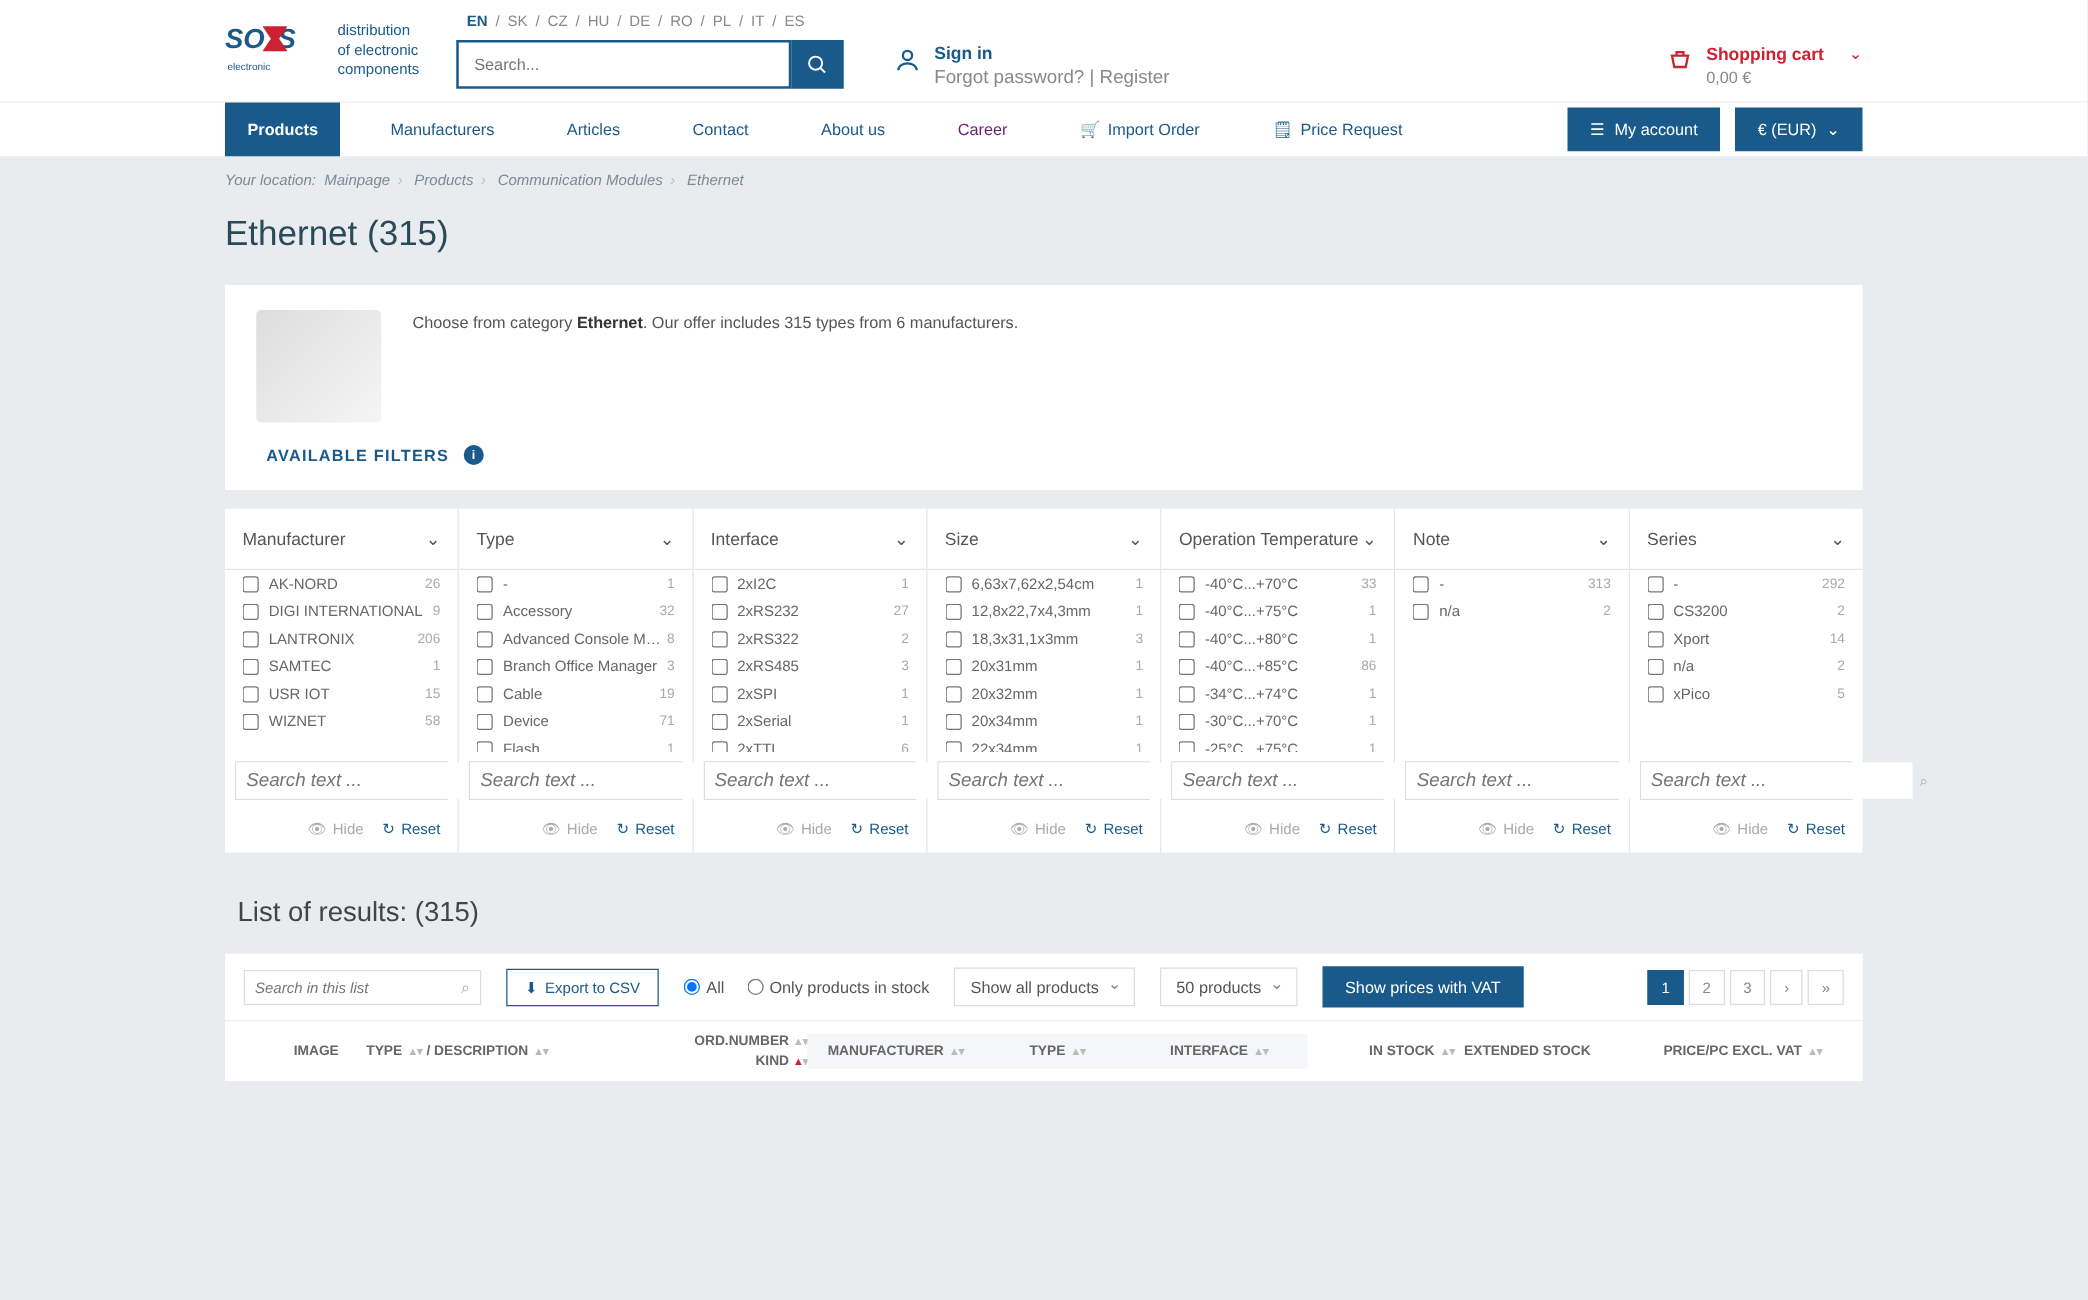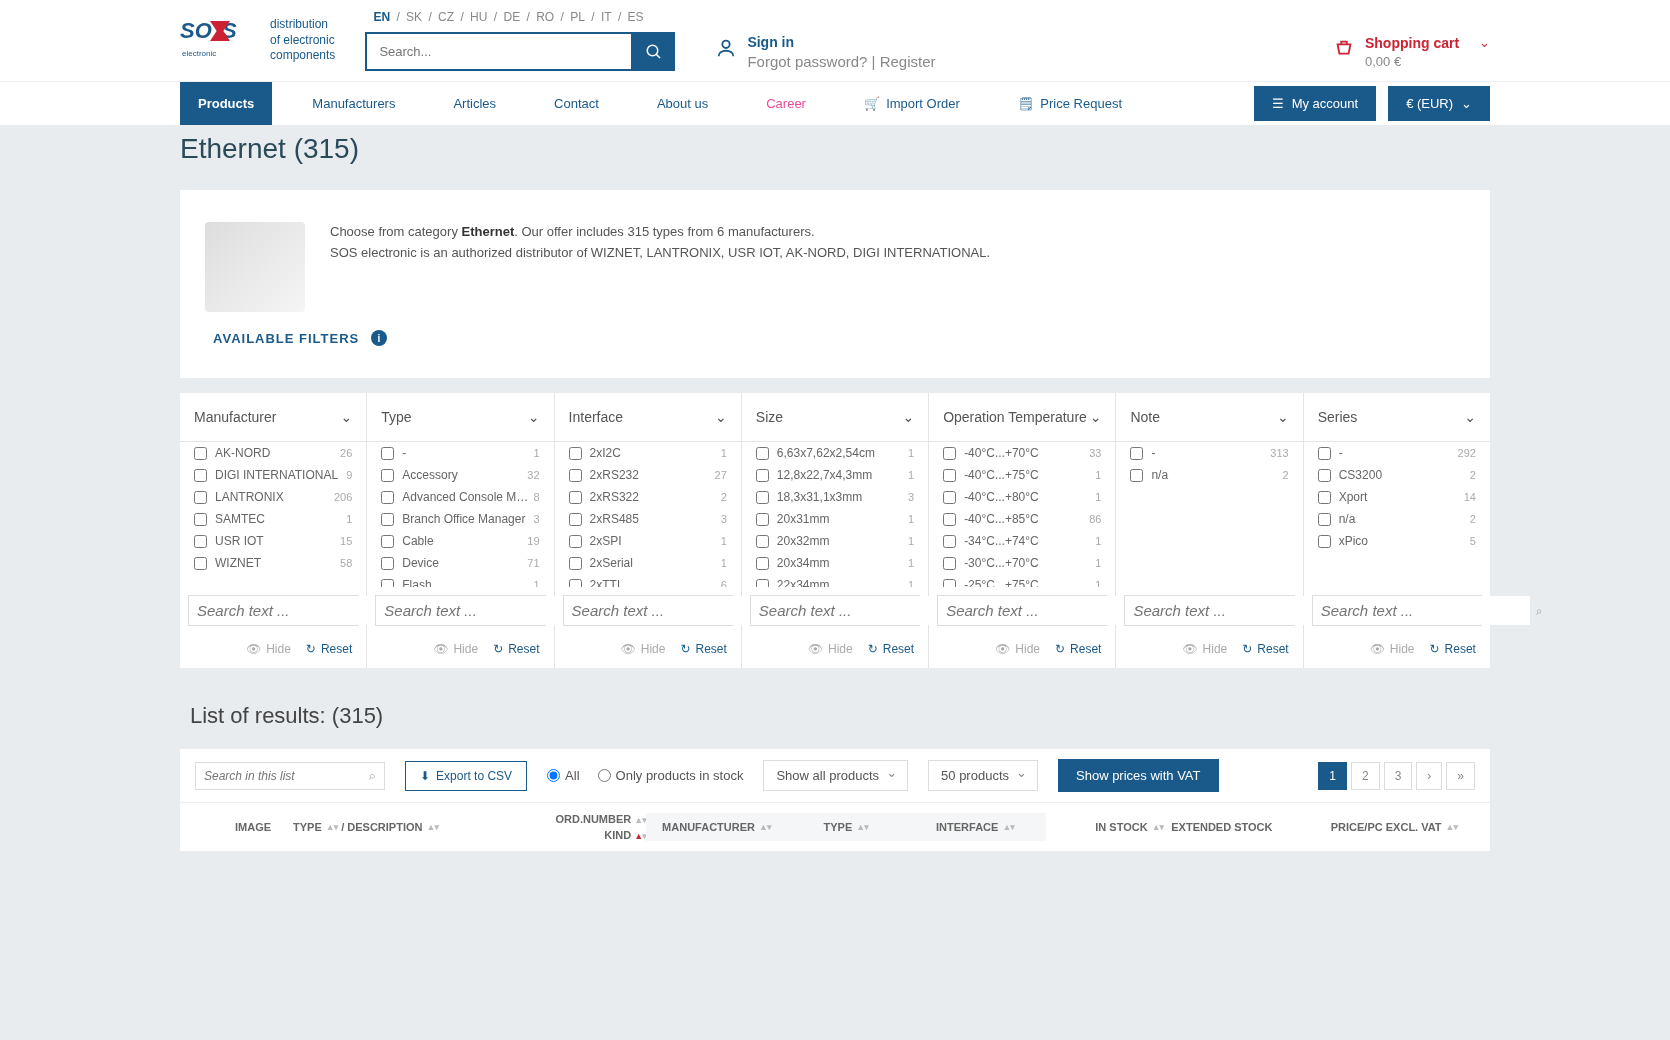--- a/index.html
+++ b/index.html
@@ -30,34 +30,34 @@
 .cart-link .icon { color: #c23; font-size: 20px; margin-top: 3px; }
 .cart-text .title { color: #c23; font-weight: bold; font-size: 14px; }
 .cart-text .amount { color: #888; font-size: 13px; margin-top: 3px; }
 .chev { color: #c23; margin-left: 10px; }
 
 
 .nav { background: #fff; border-top: 1px solid #eee; }
 .nav-inner { display: flex; align-items: center; gap: 22px; }
 .nav-item { padding: 14px 18px; color: #1a5a8a; font-size: 13px; cursor: pointer; }
 .nav-item.active { background: #1a5a8a; color: #fff; font-weight: bold; }
-.nav-item.orange { color: #ec4899; text-align: right; }
+.nav-item.orange { color: #701a75; text-align: right; }
 .nav-item .icon { margin-right: 6px; }
 .nav-btn { background: #1a5a8a; color: #fff; padding: 10px 18px; display: flex; align-items: center; gap: 8px; cursor: pointer; font-size: 13px; }
 .nav-right { margin-left: auto; display: flex; gap: 12px; }
 
 
 .breadcrumb { padding: 12px 0; font-size: 12px; color: #7a8a95; font-style: italic; }
 .breadcrumb a { color: #7a8a95; }
 .breadcrumb .sep { margin: 0 6px; color: #bbb; }
 
 .page-title { font-size: 28px; color: #2a4a5a; font-weight: normal; padding: 8px 0 25px; }
 
 
-.intro-box { background: #fff; padding: 32px 25px; margin-bottom: 0; }
+.intro-box { background: #fff; padding: 20px 25px; margin-bottom: 0; }
 .intro-row { display: flex; gap: 25px; align-items: flex-start; }
 .intro-img { width: 100px; height: 90px; background: linear-gradient(135deg, #ddd, #f5f5f5); border-radius: 4px; position: relative; }
 .intro-text { font-size: 13px; color: #555; line-height: 1.6; }
 .intro-text b { color: #333; }
 
 .filters-title { color: #1a5a8a; font-weight: bold; font-size: 13px; letter-spacing: 1px; padding: 18px 0 0 8px; display: flex; align-items: center; gap: 12px; }
 .filters-title .info { width: 16px; height: 16px; border-radius: 50%; background: #1a5a8a; color: #fff; display: inline-flex; align-items: center; justify-content: center; font-size: 10px; }
 
 
 .filters { display: flex; background: #fff; margin-top: 15px; }
@@ -189,29 +189,35 @@
       <div class="nav-btn">
           <span>€ (EUR)</span>
           <span>⌄</span>
         </div>
     </div>
   </div>
 </div>
 
 <div class="container">
 
+  <div class="breadcrumb">
+    <span>Your location:</span>&nbsp;
+    <a>Mainpage</a><span class="sep">›</span>
+    <a>Products</a><span class="sep">›</span>
+    <a>Communication Modules</a><span class="sep">›</span>
+    <a>Ethernet</a>
+  </div>
 
   <h1 class="page-title">Ethernet (315)</h1>
 
   <div class="intro-box">
     <div class="intro-row">
       <div class="intro-img"></div>
       <div class="intro-text">
         <span>Choose from category </span><b>Ethernet</b><span>. Our offer includes 315 types from 6 manufacturers.</span><br>
-        <span>SOS electronic is an authorized distributor of WIZNET, LANTRONIX, USR IOT, AK-NORD, DIGI INTERNATIONAL.</span>
       </div>
     </div>
     <div class="filters-title">
       <span>AVAILABLE FILTERS</span>
       <span class="info">i</span>
     </div>
   </div>
 
   <div class="filters" id="filters" style="position:relative">
       <div class="filter-col">

